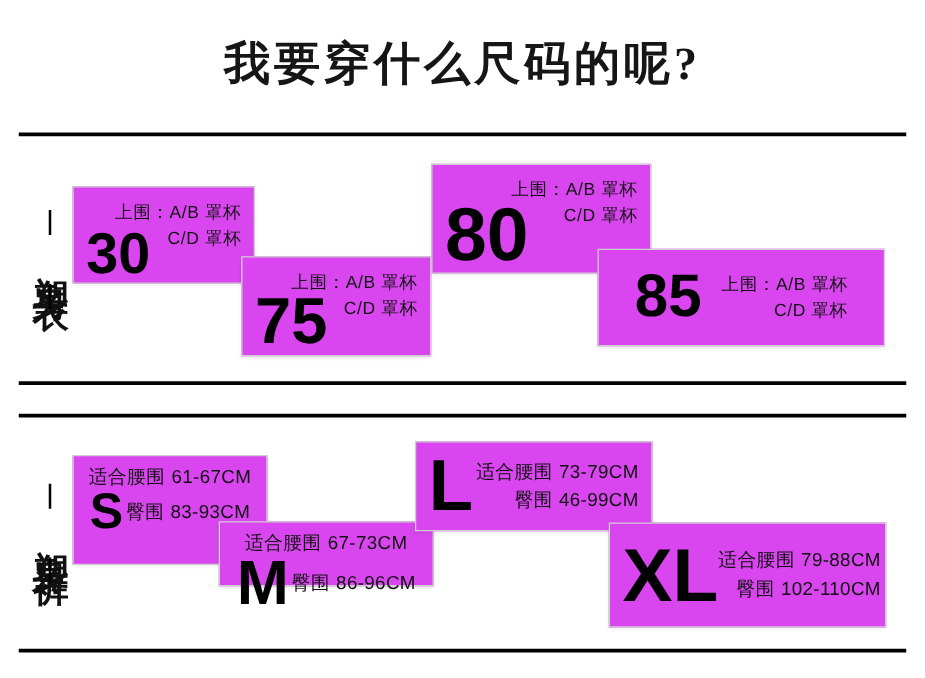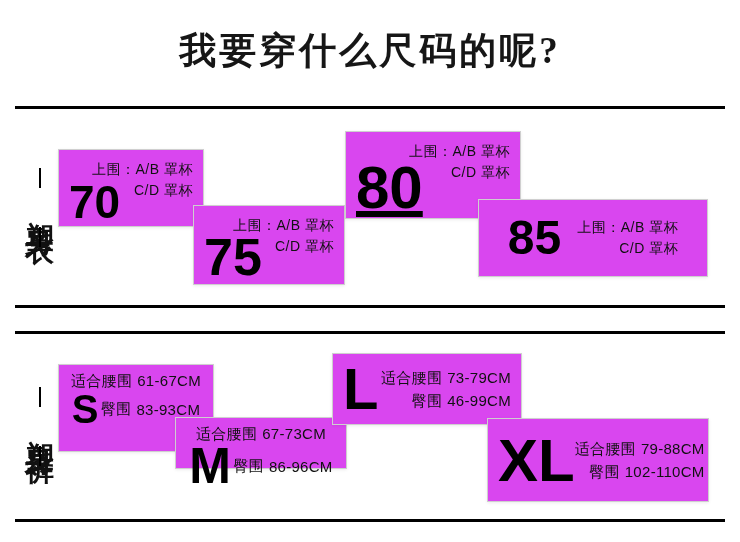--- a/index.html
+++ b/index.html
@@ -87,21 +87,21 @@
     bottom: 3px;
     font-weight: 700;
     line-height: 0.9;
     color: #000;
   }
   .card-b70 { left: 43px;  top: 40px; width: 146px; height: 78px; }
   .card-b70 .big-num { font-size: 46px; }
   .card-b75 { left: 178px; top: 96px; width: 152px; height: 80px; }
   .card-b75 .big-num { font-size: 52px; }
   .card-b80 { left: 330px; top: 22px; width: 176px; height: 88px; }
-  .card-b80 .big-num { font-size: 60px; text-decoration: underline; }
+  .card-b80 .big-num { font-size: 60px; }
   .card-b85 {
     left: 463px; top: 90px; width: 230px; height: 78px;
     display: flex; align-items: center; justify-content: center; gap: 16px;
   }
   .card-b85 .big-num { position: static; font-size: 48px; }
   .card-b85 .cup-lines { position: static; }
 
   
   .mrow { white-space: nowrap; font-size: 15px; letter-spacing: 0.3px; color: #111; }
   .mrow .val { margin-left: 5px; }
@@ -136,21 +136,21 @@
       <span class="tick"></span>
       <span class="vtext">塑身衣</span>
       <span class="tick"></span>
     </div>
 
     <div class="card card-b70">
       <div class="cup-lines">
         <div>上围：A/B 罩杯</div>
         <div>C/D 罩杯</div>
       </div>
-      <div class="big-num">70</div>
+      <div class="big-num">30</div>
     </div>
 
     <div class="card card-b75">
       <div class="cup-lines">
         <div>上围：A/B 罩杯</div>
         <div>C/D 罩杯</div>
       </div>
       <div class="big-num">75</div>
     </div>
 

